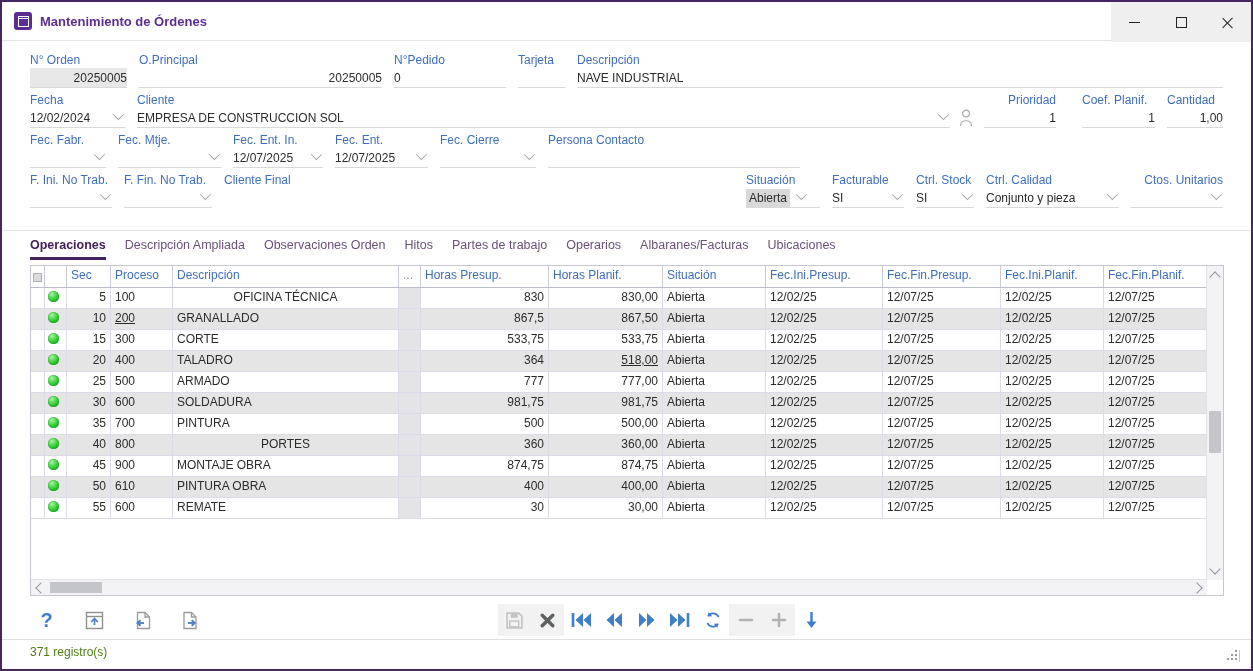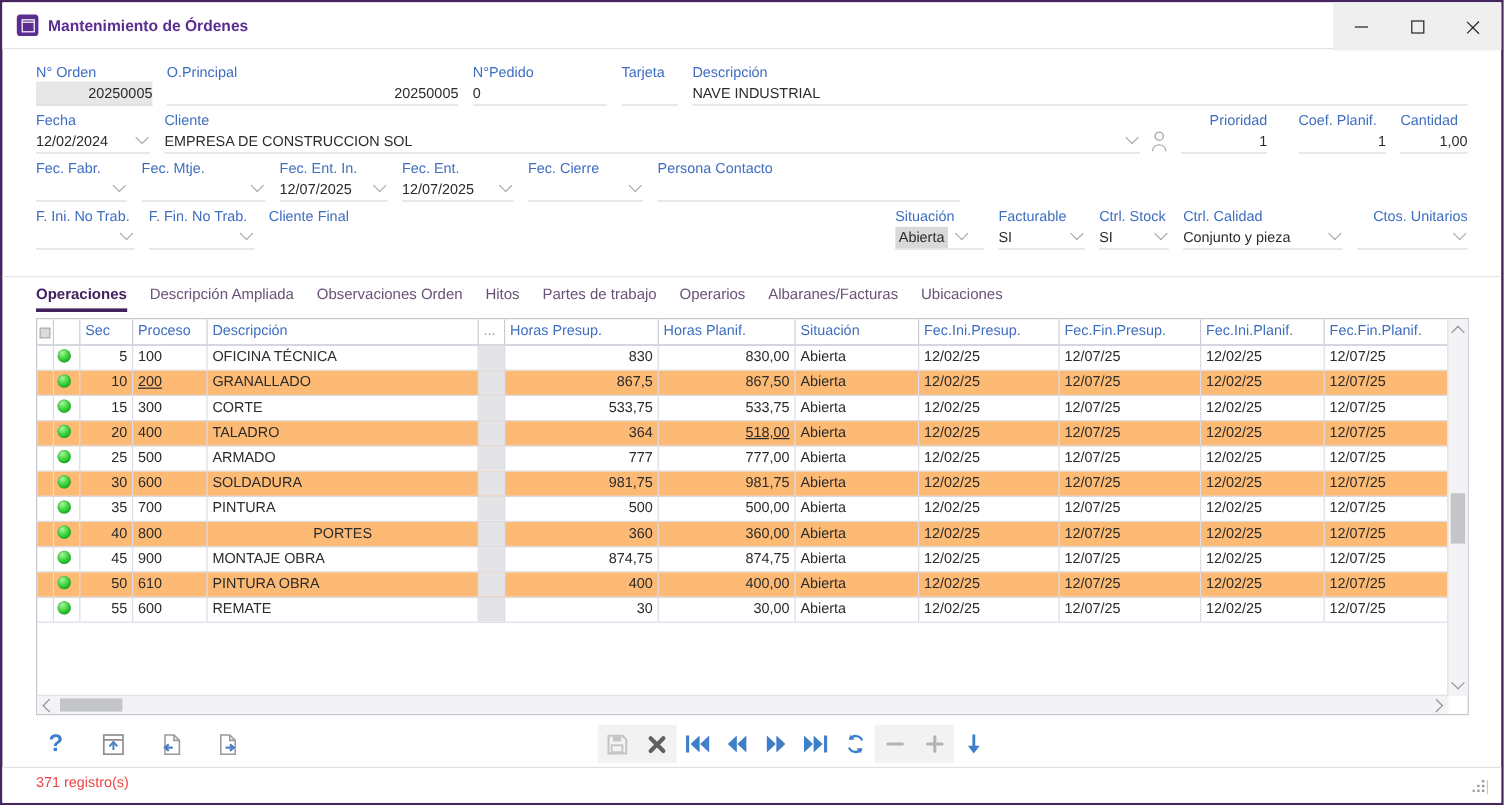--- a/index.html
+++ b/index.html
@@ -43,21 +43,21 @@
   .tabbar{position:absolute;top:236px;left:28px;right:28px;display:flex;gap:19px;}
   .tab{color:#6a5276;padding-bottom:5px;font-size:12.5px;cursor:default;white-space:nowrap;}
   .tab.active{color:#43215c;font-weight:bold;border-bottom:3px solid #43215c;}
   
   .grid{position:absolute;top:263px;left:28px;width:1194px;height:331px;border:1px solid #c6c6d0;
         box-sizing:border-box;background:#fff;}
   .grid-body{position:absolute;left:0;top:0;right:16px;bottom:15px;overflow:hidden;}
   .trow,.thead{display:flex;}
   .thead{height:21px;border-bottom:1px solid #b9bdc9;}
   .trow{height:20px;border-bottom:1px solid #dadde8;}
-  .trow.alt{background:#fdba74;}
+  .trow.alt{background:#e5e5e5;}
   .tcell,.hcell{flex:0 0 auto;box-sizing:border-box;border-right:1px solid #dadde8;
         padding:2px 4px;white-space:nowrap;overflow:hidden;line-height:15px;}
   .hcell{color:#3f6ec0;border-right:1px solid #c9ccd8;}
   .c-num{text-align:right;}
   .c-more-b{background:#e4e4e6;}
   .h-more{color:#999;}
   .sel-square{width:7px;height:7px;border:1px solid #aeaeae;background:#dcdcdc;display:inline-block;margin-left:1px;}
   .green-dot{width:11px;height:11px;border-radius:50%;display:inline-block;margin:2px 0 0 3px;
       background:radial-gradient(circle at 35% 28%,#a8f5a0,#2ecc2e 55%,#0d9a27 90%);
       box-shadow:inset 0 0 1px #0a7a1e;}
@@ -73,21 +73,21 @@
   .sa-right{right:6px;top:4px;transform:rotate(-45deg);}
   
   .toolbar{position:absolute;top:600px;left:28px;right:28px;height:36px;display:flex;align-items:center;}
   .tb-left{display:flex;align-items:center;gap:15px;}
   .tb-center{display:flex;align-items:center;position:absolute;left:468px;top:0;height:36px;}
   .tbtn{width:33px;height:32px;display:flex;align-items:center;justify-content:center;cursor:default;}
   .tbtn.bg{background:#f2f2f2;}
   .help-q{color:#3f7fca;font-size:20px;font-weight:bold;line-height:20px;}
   
   .statusbar{position:absolute;left:0;right:0;bottom:0;top:637px;border-top:1px solid #e0e0e3;background:#fff;}
-  .status-text{position:absolute;left:28px;top:5px;color:#ef4444;}
+  .status-text{position:absolute;left:28px;top:5px;color:#4d7c0f;}
   .grip{position:absolute;right:10px;bottom:7px;width:14px;height:12px;}
 </style>
 </head>
 <body>
 
 <div class="titlebar">
   <span class="app-icon"></span>
   <span class="title-text">Mantenimiento de Órdenes</span>
 </div>
 <div class="win-controls">
@@ -307,21 +307,21 @@
         <div class="hcell" style="width: 117px;">Fec.Ini.Presup.</div>
         <div class="hcell" style="width: 118px;">Fec.Fin.Presup.</div>
         <div class="hcell" style="width: 103px;">Fec.Ini.Planif.</div>
         <div class="hcell" style="width: 103px;">Fec.Fin.Planif.</div>
       </div>
       <div class="trow">
         <div class="tcell c-sel" style="width: 14px;"></div>
         <div class="tcell c-dot" style="width: 22px; padding: 1px 0px;"><span class="green-dot"></span></div>
         <div class="tcell c-num" style="width: 44px;">5</div>
         <div class="tcell " style="width: 62px;">100</div>
-        <div class="tcell " style="width: 226px;">OFICINA TÉCNICA</div>
+        <div class="tcell " style="width: 226px; text-align: center;">OFICINA TÉCNICA</div>
         <div class="tcell c-more c-more-b" style="width: 22px;"></div>
         <div class="tcell c-num" style="width: 128px;">830</div>
         <div class="tcell c-num" style="width: 114px;">830,00</div>
         <div class="tcell " style="width: 103px;">Abierta</div>
         <div class="tcell " style="width: 117px;">12/02/25</div>
         <div class="tcell " style="width: 118px;">12/07/25</div>
         <div class="tcell " style="width: 103px;">12/02/25</div>
         <div class="tcell " style="width: 103px;">12/07/25</div>
       </div>
       <div class="trow alt">

